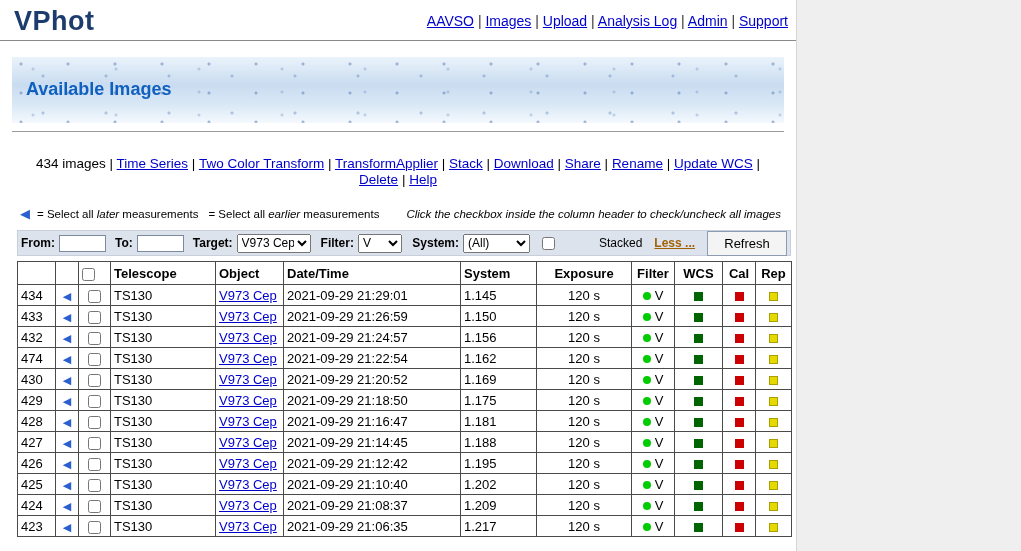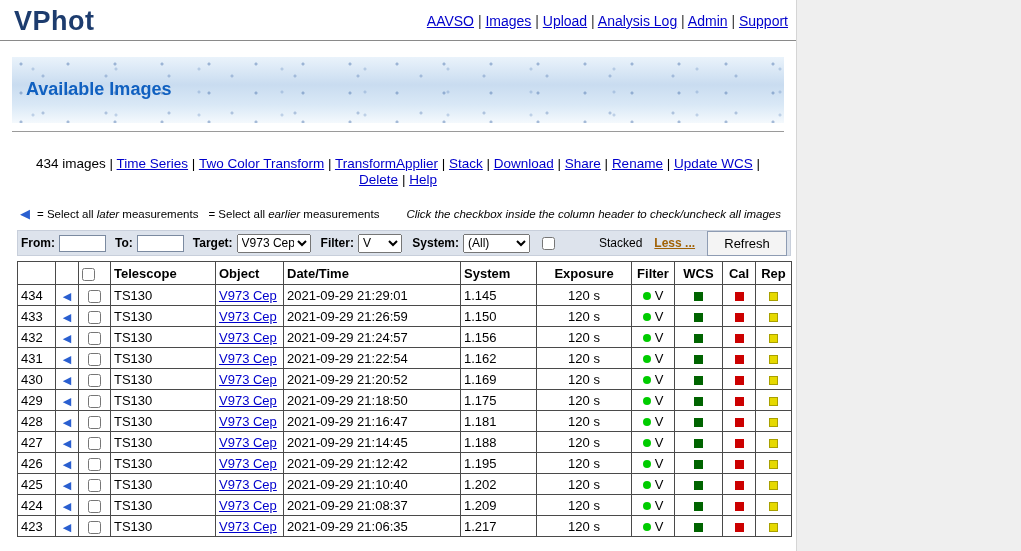--- a/index.html
+++ b/index.html
@@ -201,21 +201,21 @@
     <td><a href="#" class="objlink">V973 Cep</a></td>
     <td>2021-09-29 21:24:57</td>
     <td>1.156</td>
     <td class="c-exp">120 s</td>
     <td class="c-filter"><span class="dot"></span><span>V</span></td>
     <td class="c-wcs"><span class="sq sq-wcs"></span></td>
     <td class="c-cal"><span class="sq sq-cal"></span></td>
     <td class="c-rep"><span class="sq sq-rep"></span></td>
   </tr>
         <tr>
-    <td class="c-num">431</td>
+    <td class="c-num">474</td>
     <td class="c-arrow"><span class="tri-row">◀</span></td>
     <td class="c-check"><input type="checkbox" style=""></td>
     <td>TS130</td>
     <td><a href="#" class="objlink">V973 Cep</a></td>
     <td>2021-09-29 21:22:54</td>
     <td>1.162</td>
     <td class="c-exp">120 s</td>
     <td class="c-filter"><span class="dot"></span><span>V</span></td>
     <td class="c-wcs"><span class="sq sq-wcs"></span></td>
     <td class="c-cal"><span class="sq sq-cal"></span></td>

